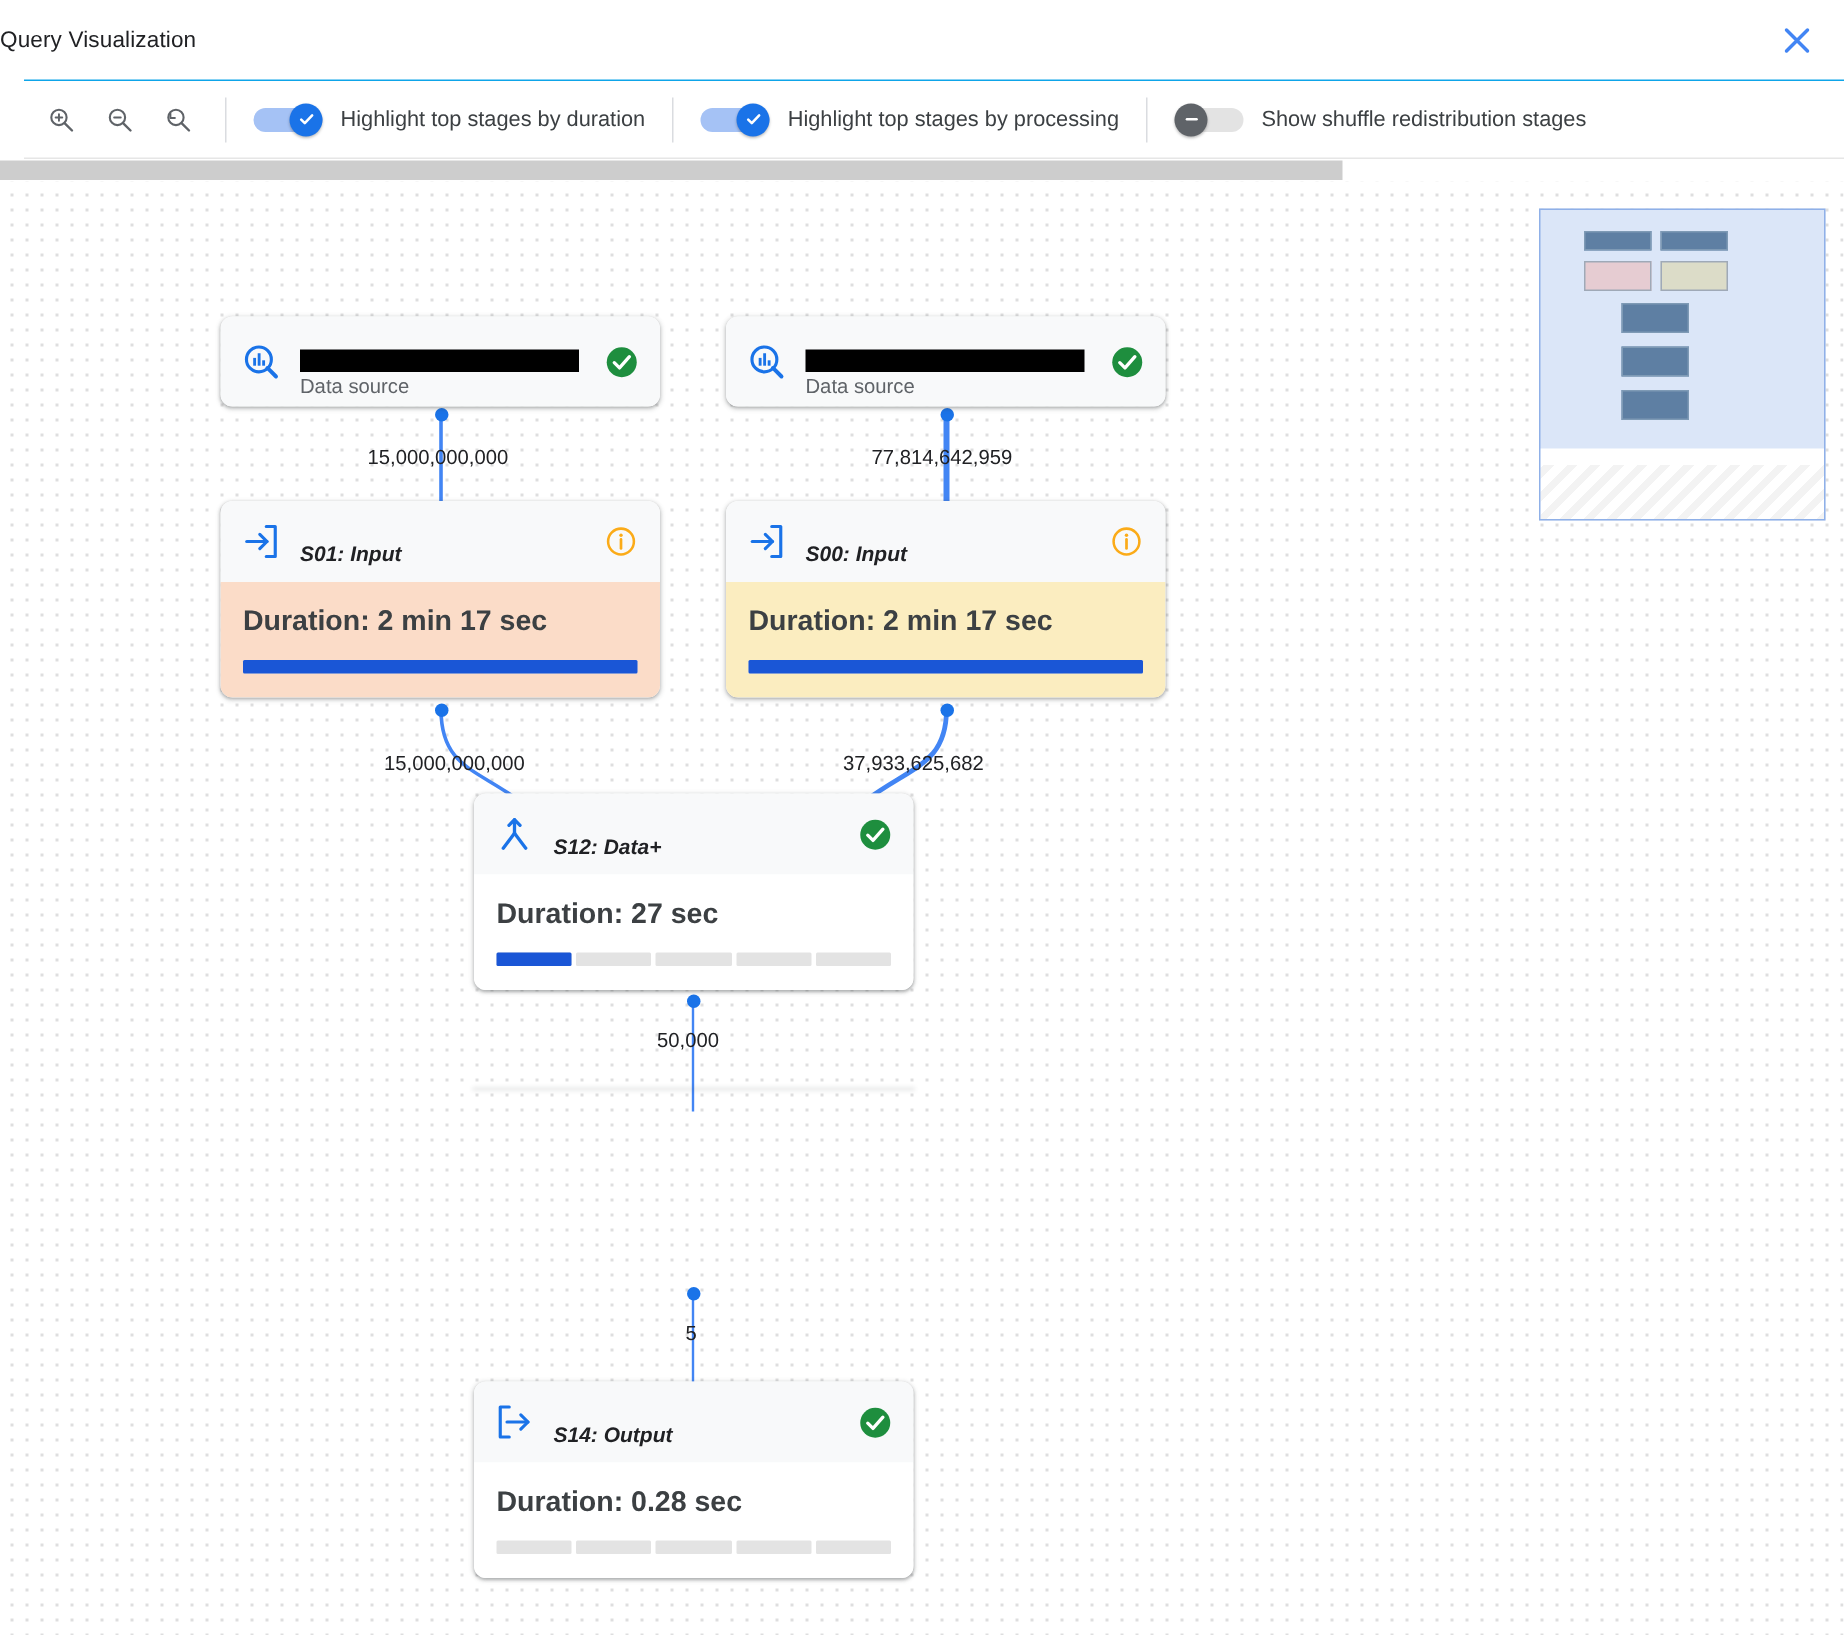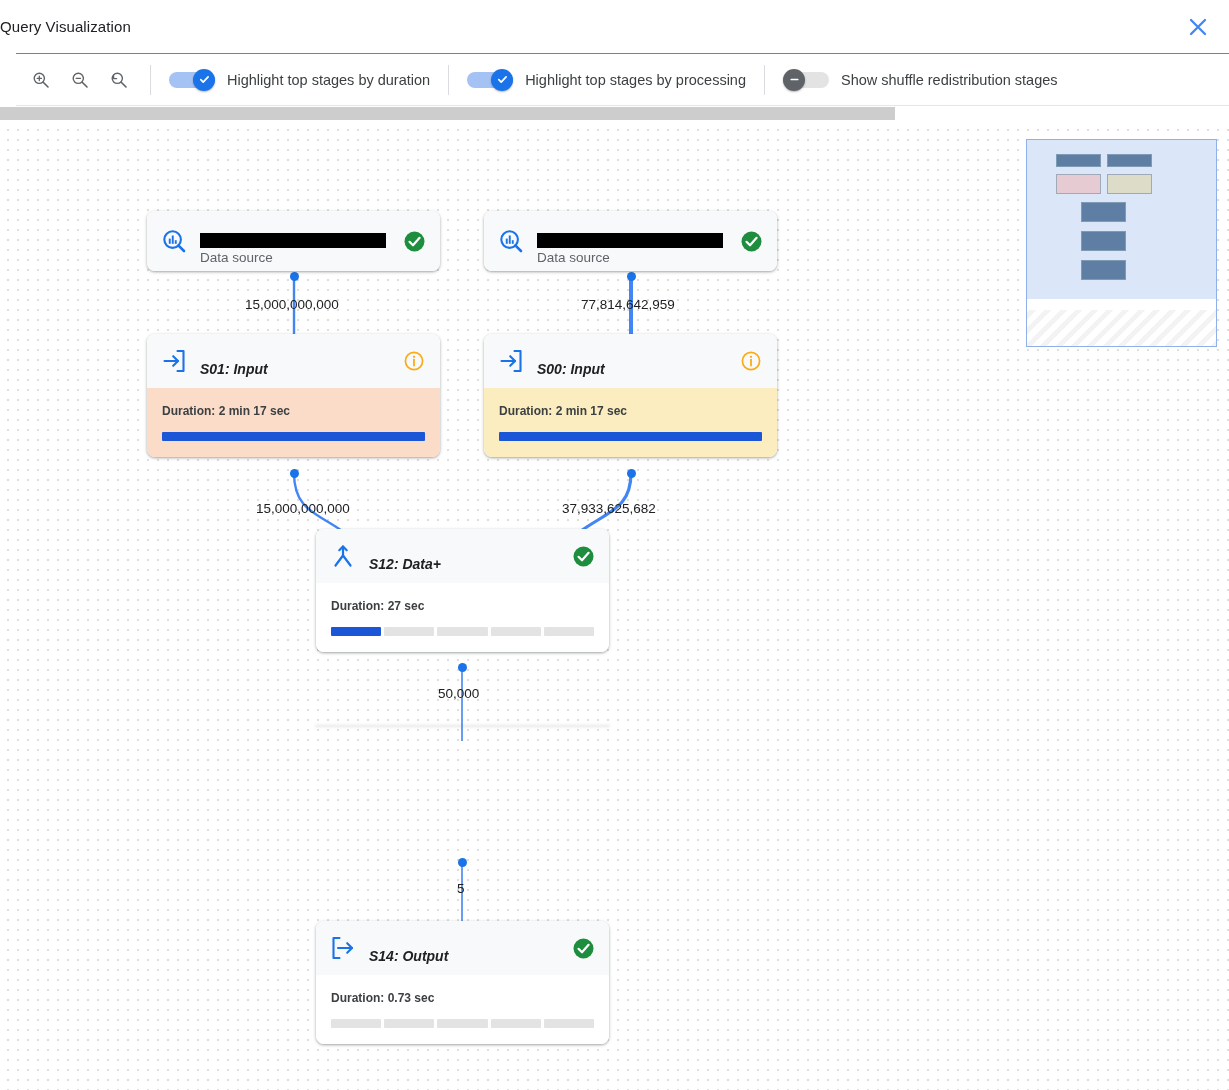--- a/index.html
+++ b/index.html
@@ -122,21 +122,21 @@
   }
   .node-sub { font-size: 13.5px; color: #5f6368; }
   .node-status { width: 24px; height: 24px; flex: none; display:flex; align-items:center; justify-content:center; }
   .node-body {
     padding: 16px 15px 16px 15px;
     background: #fff;
   }
   .node.hl-orange .node-body { background: #fbdcc8; }
   .node.hl-yellow .node-body { background: #fbedc0; }
   .duration-text {
-    font-size: 12px; font-weight: bold; color: #3c4043;
+    font-size: 19px; font-weight: bold; color: #3c4043;
     margin-bottom: 14px;
   }
   .bar {
     position: relative;
     height: 9px;
     display: flex; gap: 3px;
   }
   .bar .seg { flex: 1 1 0; background: #e3e3e3; border-radius: 1px; }
   .bar .fill {
     position: absolute; left: 0; top: 0; height: 9px;
@@ -455,21 +455,21 @@
         <div class="node-title">S14: Output</div>
       </div>
       <div class="node-status">
         <svg width="23" height="23" viewBox="0 0 23 23">
           <circle cx="11.5" cy="11.5" r="10" fill="#1e8e3e"></circle>
           <path d="M6.5 11.8 L10 15.3 L16.6 7.8" stroke="#fff" stroke-width="2.2" fill="none" stroke-linecap="round" stroke-linejoin="round"></path>
         </svg>
       </div>
     </div>
     <div class="node-body">
-      <div class="duration-text">Duration: 0.73 sec</div>
+      <div class="duration-text">Duration: 0.28 sec</div>
       <div class="bar">
         <div class="seg"></div>
           <div class="seg"></div>
           <div class="seg"></div>
           <div class="seg"></div>
           <div class="seg"></div>
         <div class="fill" style="width:0%;"></div>
       </div>
     </div>
   </div>

